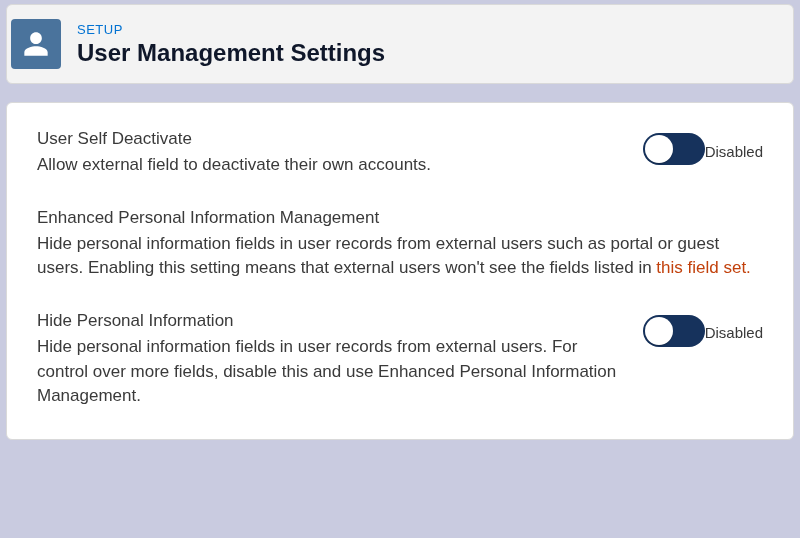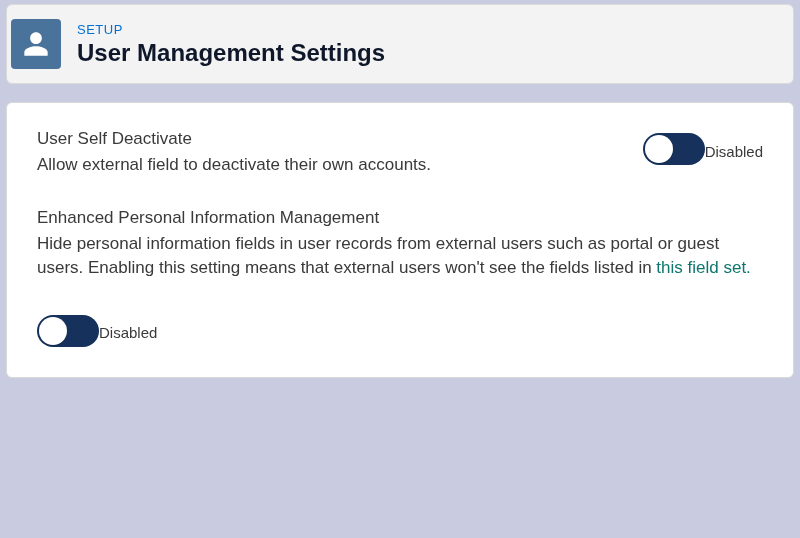--- a/index.html
+++ b/index.html
@@ -74,21 +74,21 @@
       font-weight: 400;
       margin-bottom: 4px;
     }
     .setting-desc {
       font-size: 17px;
       color: #3a3a3a;
       line-height: 1.45;
       font-weight: 400;
     }
     .setting-desc a, .setting-desc .link {
-      color: #0f766e;
+      color: #c2410c;
       text-decoration: none;
       cursor: pointer;
     }
     .toggle-col {
       display: flex;
       flex-direction: row;
       align-items: center;
       min-width: 78px;
       padding-top: 4px;
     }
@@ -155,20 +155,26 @@
     <div class="setting-row">
       <div class="setting-text">
         <div class="setting-title">Enhanced Personal Information Management</div>
         <div class="setting-desc">
           <span>Hide personal information fields in user records from external users such as portal or guest users. Enabling this setting means that external users won't see the fields listed in </span><span class="link">this field set.</span>
         </div>
       </div>
     </div>
 
     <div class="setting-row">
+      <div class="setting-text">
+        <div class="setting-title">Hide Personal Information</div>
+        <div class="setting-desc">
+          <span>Hide personal information fields in user records from external users. For control over more fields, disable this and use Enhanced Personal Information Management.</span>
+        </div>
+      </div>
       <div class="toggle-col">
         <div class="toggle off">
           <div class="knob"></div>
         </div>
         <div class="toggle-label">Disabled</div>
       </div>
     </div>
 
   </div>
 

